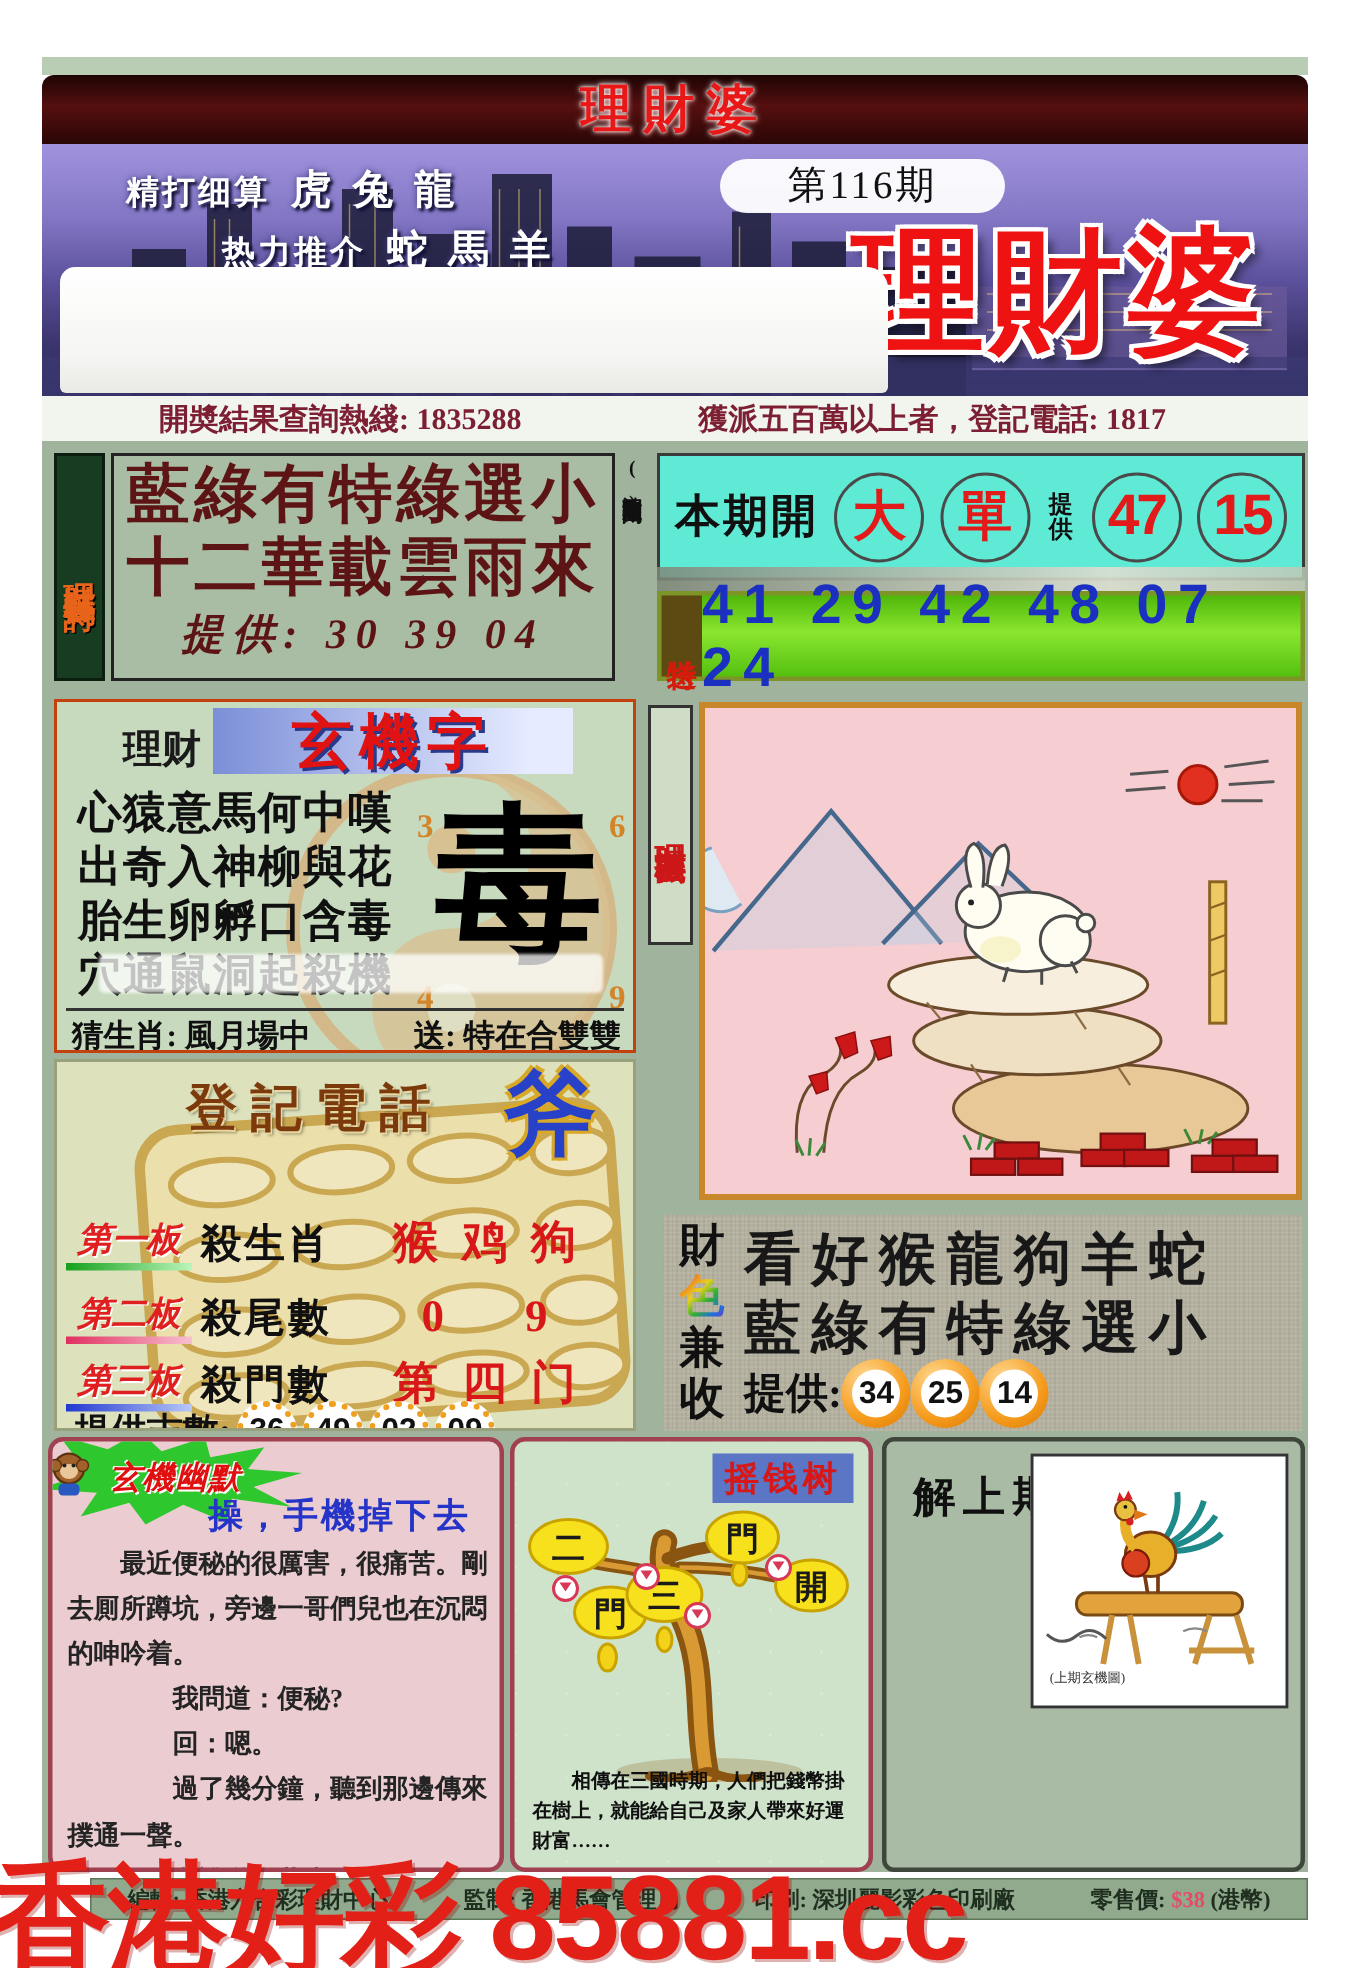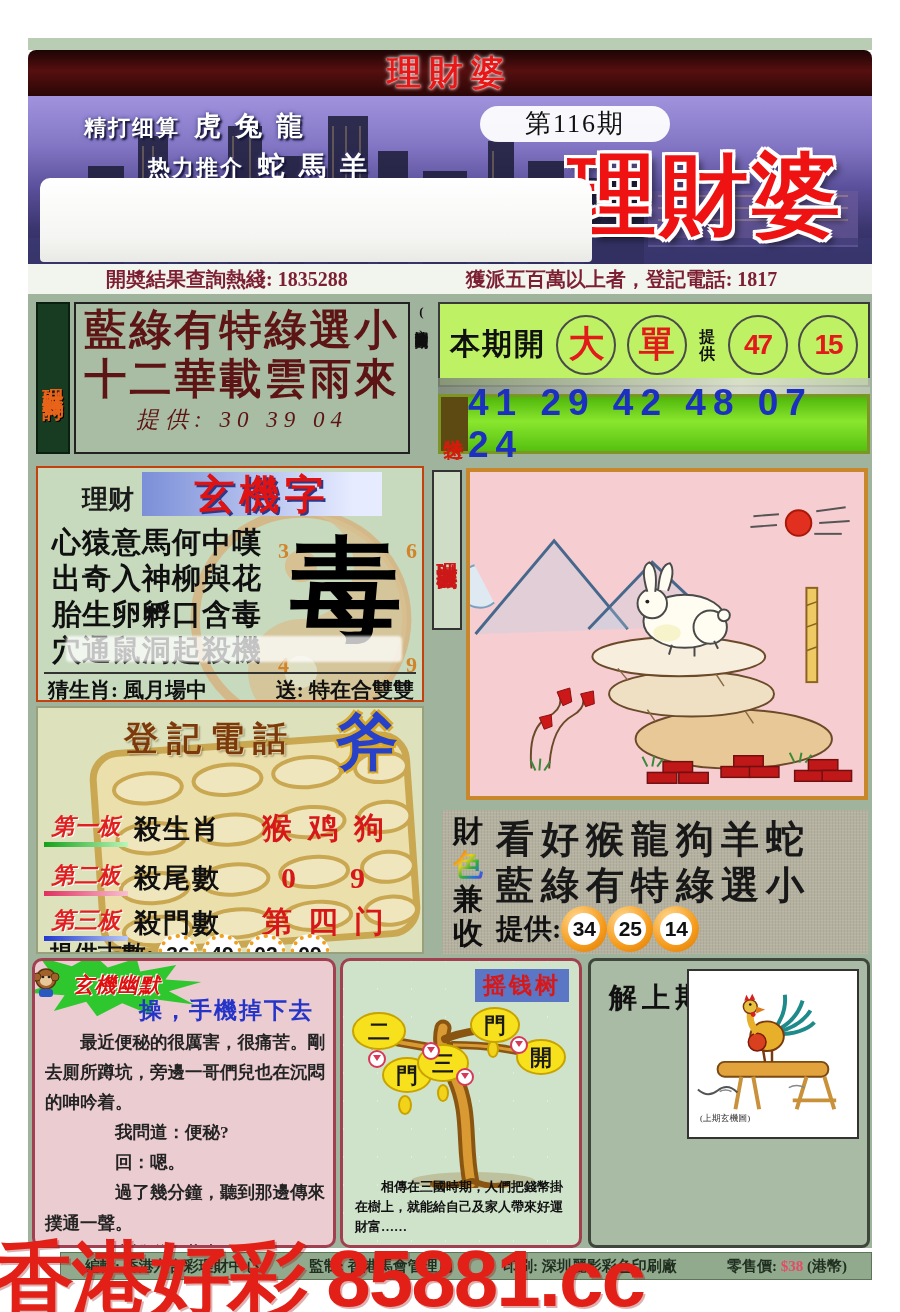--- a/index.html
+++ b/index.html
@@ -33,30 +33,30 @@
   .main-bg{left:28px;top:294px;width:844px;height:954px;background:#a0b49d;}
 
   
   .side-label{left:36px;top:302px;width:34px;height:152px;background:#173c22;border:2px solid #0b1f10;
         box-sizing:border-box;display:flex;align-items:center;justify-content:center;}
   .side-label span{writing-mode:vertical-rl;text-orientation:upright;color:#e8641a;font-weight:900;
         font-size:21px;letter-spacing:3px;text-shadow:1px 1px 0 #000;}
   .poem-panel{left:74px;top:302px;width:336px;height:152px;background:#a9bda4;border:2px solid #222;
         box-sizing:border-box;text-align:center;padding-top:2px;}
   .poem-line{font-size:42px;font-weight:900;color:#5c1414;line-height:49px;letter-spacing:3px;}
-  .poem-provide{font-size:23px;font-weight:400;font-style:italic;color:#5c1414;letter-spacing:6px;}
+  .poem-provide{font-size:28px;font-weight:700;font-style:italic;color:#5c1414;letter-spacing:6px;}
   .scratch-note{left:412px;top:304px;height:150px;writing-mode:vertical-rl;text-orientation:upright;
         font-size:13px;font-weight:bold;color:#101010;letter-spacing:1px;}
-  .result-panel{left:438px;top:302px;width:432px;height:85px;background:#bef264;border:2px solid #3a3a3a;
+  .result-panel{left:438px;top:302px;width:432px;height:85px;background:#5eead4;border:2px solid #3a3a3a;
         box-sizing:border-box;display:flex;align-items:center;justify-content:space-between;padding:0 10px;}
   .result-prefix{font-size:30px;font-weight:900;color:#101010;letter-spacing:2px;}
   .circle{width:56px;height:56px;border:2px solid #4a4a4a;border-radius:50%;flex:none;
         display:flex;align-items:center;justify-content:center;}
   .circle-char{font-size:36px;font-weight:900;color:#e31a1a;}
-  .circle-num{font-size:28px;font-weight:900;color:#e31a1a;font-family:"Liberation Sans",sans-serif;letter-spacing:-2px;}
+  .circle-num{font-size:38px;font-weight:900;color:#e31a1a;font-family:"Liberation Sans",sans-serif;letter-spacing:-2px;}
   .provide-stacked{width:20px;font-size:16px;font-weight:900;color:#101010;line-height:17px;text-align:center;}
   .blur-strip{left:438px;top:378px;width:432px;height:16px;
         background:linear-gradient(90deg,rgba(125,135,120,.85),rgba(218,222,208,.92) 70%,rgba(190,200,180,.85));}
   .tesong{left:438px;top:394px;width:432px;height:60px;background:#7d9426;padding:3px;box-sizing:border-box;display:flex;}
   .tesong-label{width:27px;background:#5d4a12;display:flex;align-items:center;justify-content:center;}
   .tesong-label span{writing-mode:vertical-rl;text-orientation:upright;color:#d41c0c;font-weight:900;font-size:20px;}
   .tesong-nums{flex:1;background:linear-gradient(180deg,#4fb70a,#8ae62e 45%,#55c010);display:flex;align-items:center;
         justify-content:center;font-size:37px;font-weight:900;color:#1b2fc0;letter-spacing:7px;
         font-family:"Liberation Sans",sans-serif;}
 

